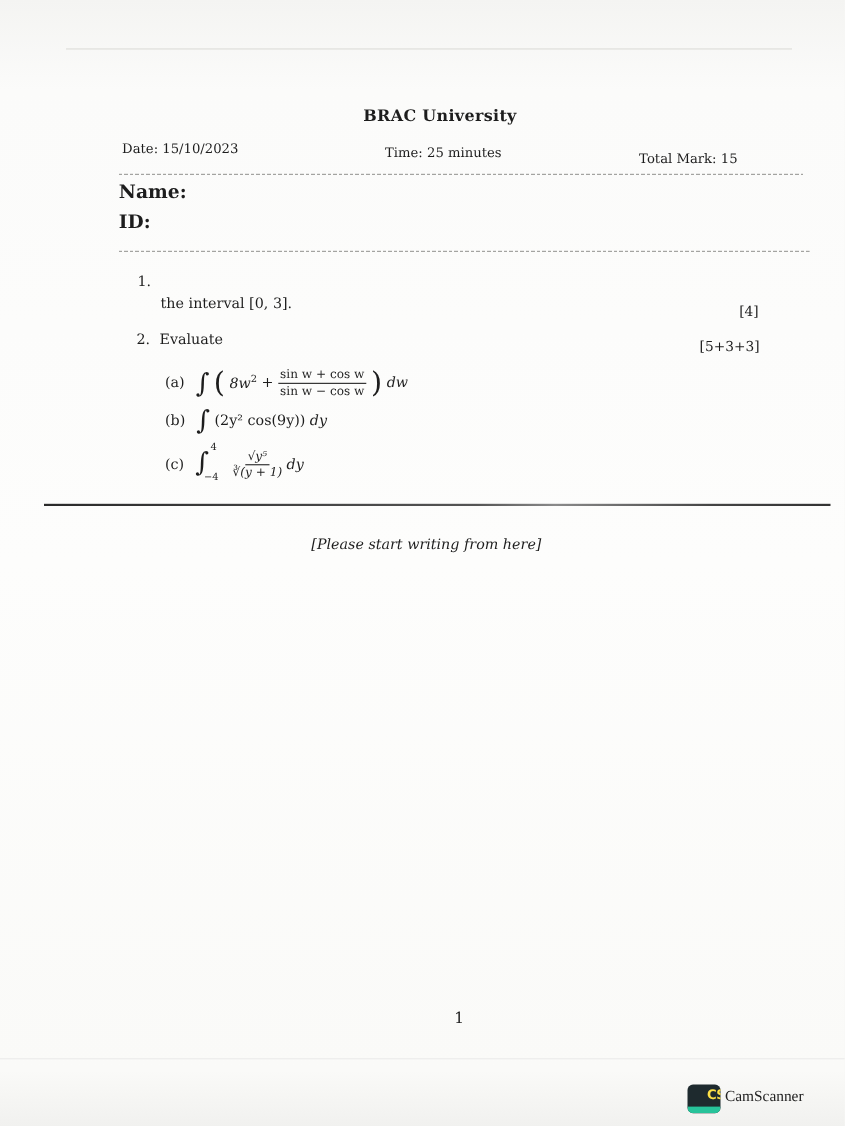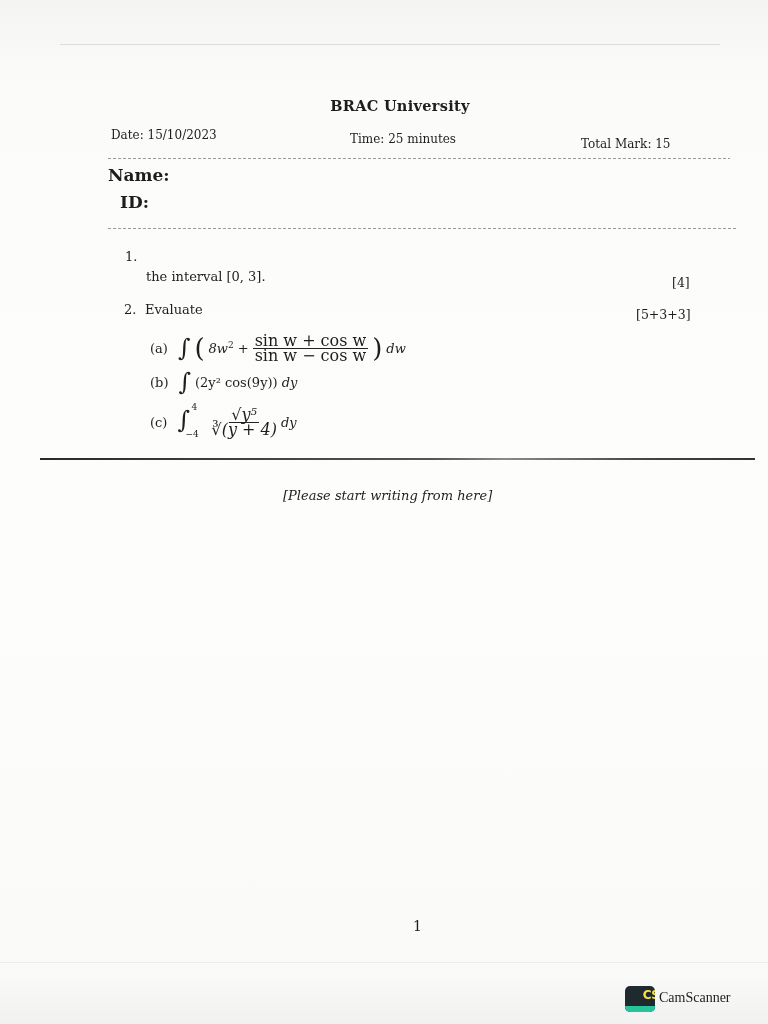--- a/index.html
+++ b/index.html
@@ -9,21 +9,21 @@
         background:linear-gradient(180deg,#f4f4f2 0%,#fbfbfa 8%,#fdfdfc 50%,#fafaf8 95%,#f1f1ef 100%);}
   .abs{position:absolute;}
   .rule-faint{position:absolute;height:1px;background:#c9c9c6;}
   .rule-dash{position:absolute;height:1px;background:repeating-linear-gradient(90deg,#9a9a97 0 3px,transparent 3px 5px);}
   .title{font-weight:bold;font-size:14.5px;letter-spacing:0.3px;text-align:center;}
   .meta{font-size:12px;}
   .label{font-weight:bold;font-size:17px;}
   .q{font-size:13px;line-height:20px;}
   .marks{font-size:12.5px;}
   .math{font-family:"DejaVu Serif","Liberation Serif",serif;font-style:italic;}
-  .frac{display:inline-flex;flex-direction:column;align-items:center;vertical-align:middle;font-size:16px;line-height:14px;}
+  .frac{display:inline-flex;flex-direction:column;align-items:center;vertical-align:middle;font-size:11px;line-height:14px;}
   .frac .num{border-bottom:1px solid #222;padding:0 2px;}
   .integral{font-size:24px;font-style:italic;line-height:1;vertical-align:middle;}
   .paren{font-size:26px;line-height:1;vertical-align:middle;font-weight:200;}
   .sub-item{position:absolute;font-size:13px;display:flex;align-items:center;gap:4px;}
   .bigrule{position:absolute;left:40px;width:715px;height:2px;
            background:linear-gradient(90deg,#2a2a2a 0%,#555 55%,#8a8a8a 65%,#444 85%,#333 100%);}
   .cs-logo{position:absolute;left:625px;top:986px;width:30px;height:26px;border-radius:5px;
            background:#1e2a2e;overflow:hidden;}
   .cs-logo .txt{position:absolute;left:0;top:2px;width:52px;text-align:center;color:#fde047;
                 font-family:"DejaVu Sans","Liberation Sans",sans-serif;font-weight:bold;font-size:12px;letter-spacing:-0.5px;}
@@ -39,21 +39,21 @@
 
   <div class="abs title" style="left:150px;top:97px;width:500px;">BRAC University</div>
 
   <div class="abs meta" style="left:111px;top:128px;">Date: 15/10/2023</div>
   <div class="abs meta" style="left:350px;top:132px;">Time: 25 minutes</div>
   <div class="abs meta" style="left:581px;top:137px;">Total Mark: 15</div>
 
   <div class="rule-dash" style="left:108px;top:158px;width:622px;"></div>
 
   <div class="abs label" style="left:108px;top:165px;">Name:</div>
-  <div class="abs label" style="left:108px;top:192px;margin-left:12px;">ID:</div>
+  <div class="abs label" style="left:108px;top:192px;">ID:</div>
 
   <div class="rule-dash" style="left:108px;top:228px;width:628px;"></div>
 
   <div class="abs q" style="left:125px;top:247px;">1.</div>
   <div class="abs q" style="left:146px;top:267px;">the interval [0, 3].</div>
   <div class="abs marks" style="left:672px;top:275px;">[4]</div>
 
   <div class="abs q" style="left:124px;top:300px;">2.</div>
   <div class="abs q" style="left:145px;top:300px;">Evaluate</div>
   <div class="abs marks" style="left:636px;top:307px;">[5+3+3]</div>
@@ -81,21 +81,21 @@
 
   <div class="sub-item" style="left:150px;top:402px;height:40px;">
     <span style="margin-right:6px;">(c)</span>
     <span style="position:relative;display:inline-block;width:30px;height:40px;">
       <span class="integral" style="position:absolute;left:0;top:6px;">∫</span>
       <span style="position:absolute;left:14px;top:0;font-size:9px;">4</span>
       <span style="position:absolute;left:8px;top:27px;font-size:9px;">−4</span>
     </span>
     <span class="frac">
       <span class="num math">√y⁵</span>
-      <span class="math">∛(y + 4)</span>
+      <span class="math">∛(y + 1)</span>
     </span>
     <span class="math">dy</span>
   </div>
 
   <div class="bigrule" style="top:458px;"></div>
 
   <div class="abs" style="left:283px;top:488px;font-size:13px;font-style:italic;font-weight:normal;">[Please start writing from here]</div>
 
   <div class="abs" style="left:413px;top:918px;font-size:14px;">1</div>
 

